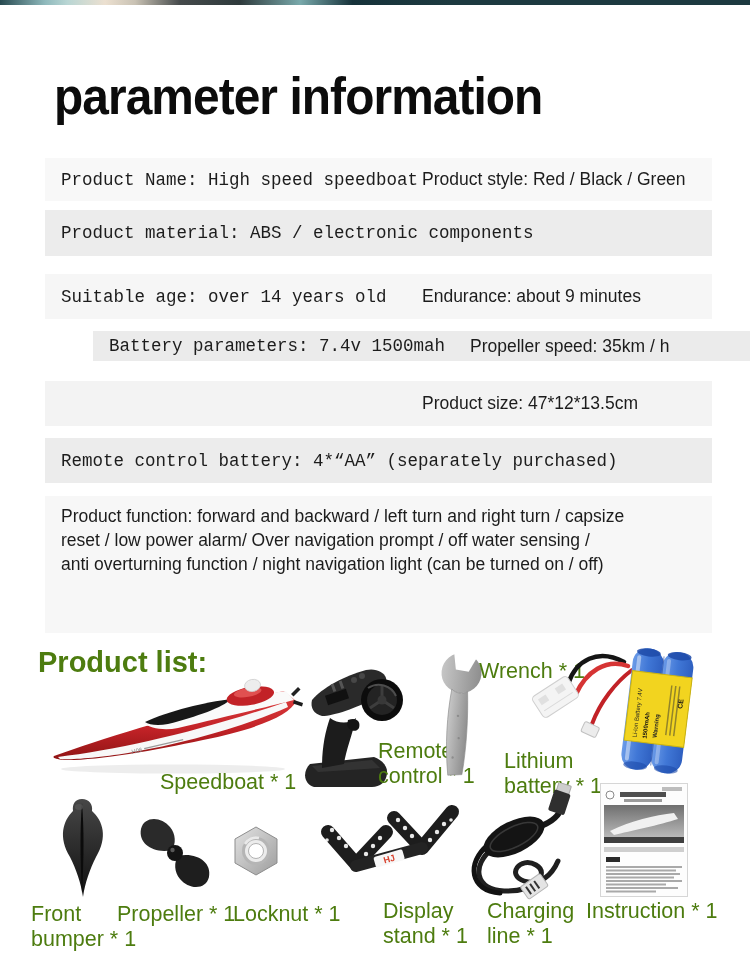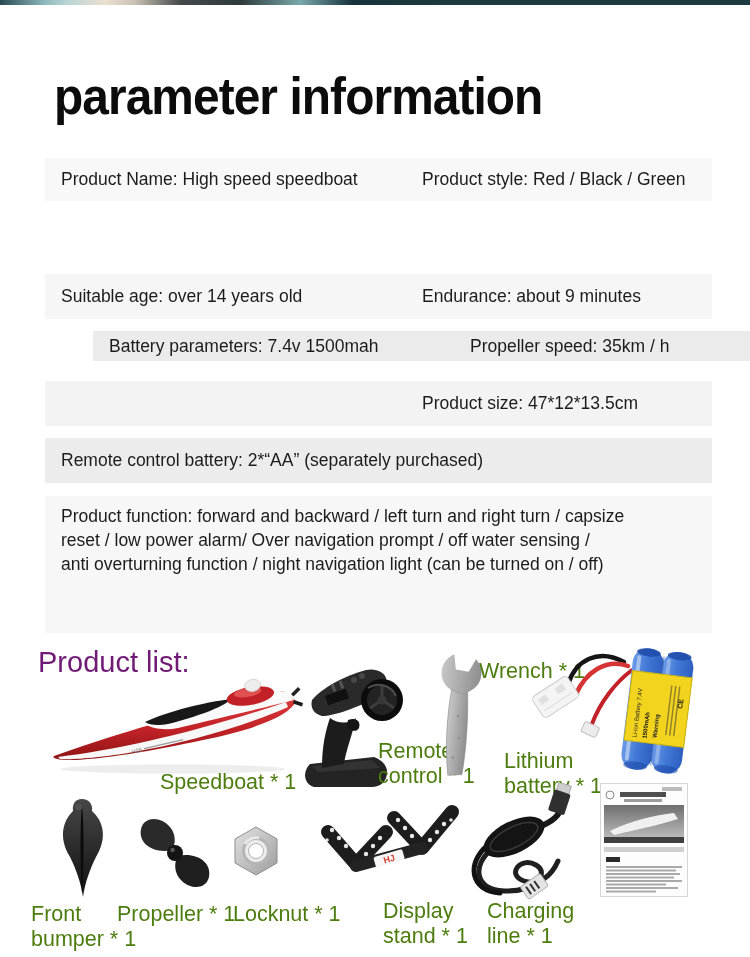--- a/index.html
+++ b/index.html
@@ -19,53 +19,56 @@
   }
   .prow { position:absolute; left:45px; width:667px; display:flex; align-items:center; }
   .r1 { top:158px; height:43px; background:#f8f8f8; }
   .r2 { top:210px; height:46px; background:#ececec; }
   .r3 { top:274px; height:45px; background:#f6f6f6; }
   .r4 { top:331px; height:30px; background:#ebebeb;margin-left:48px; }
   .r5 { top:381px; height:45px; background:#f3f3f3; }
   .r6 { top:438px; height:45px; background:#ececec; }
   .r7 { top:496px; height:137px; background:#f7f7f7; align-items:flex-start; }
   .cell { font-size:17.5px; color:#1c1c1c; }
-  .cl { padding-left:16px; }
+  .cl { padding-left:16px;font-family:Liberation Mono, monospace; }
   .cr { position:absolute; left:377px; }
   .para { font-size:17.5px; color:#1c1c1c; line-height:24px; padding:8px 4px 0 16px; white-space:pre-line; }
-  .plist-h { position:absolute; left:38px; top:646px; font-size:29px; color:#701a75; }
+  .plist-h { position:absolute; left:38px; top:646px; font-size:29px; color:#4d7c0f;font-weight:bold; }
   .plabel { position:absolute; font-size:21.5px; line-height:25px; color:#4d7c0f; white-space:pre-line; }
   .gfx { position:absolute; }
 </style>
 </head>
 <body>
 
 <div class="page">
 
   <div class="top-strip"></div>
 
   <div class="title">parameter information</div>
 
   <div class="prow r1">
     <span class="cell cl">Product Name: High speed speedboat</span>
     <span class="cell cr">Product style: Red / Black / Green</span>
   </div>
+  <div class="prow r2">
+    <span class="cell cl">Product material: ABS / electronic components</span>
+  </div>
   <div class="prow r3">
     <span class="cell cl">Suitable age: over 14 years old</span>
     <span class="cell cr">Endurance: about 9 minutes</span>
   </div>
   <div class="prow r4">
     <span class="cell cl">Battery parameters: 7.4v 1500mah</span>
     <span class="cell cr">Propeller speed: 35km / h</span>
   </div>
   <div class="prow r5">
     <span class="cell cr">Product size: 47*12*13.5cm</span>
   </div>
   <div class="prow r6">
-    <span class="cell cl">Remote control battery: 2*“AA” (separately purchased)</span>
+    <span class="cell cl">Remote control battery: 4*“AA” (separately purchased)</span>
   </div>
   <div class="prow r7">
     <span class="para">Product function: forward and backward / left turn and right turn / capsize
 reset / low power alarm/ Over navigation prompt / off water sensing /
 anti overturning function / night navigation light (can be turned on / off)</span>
   </div>
 
   <div class="plist-h">Product list:</div>
 
   <svg class="gfx" style="left:48px;top:676px" width="255" height="100" viewBox="0 0 255 100">
@@ -282,14 +285,15 @@
       <rect x="6" y="83" width="76" height="2"></rect>
       <rect x="6" y="86.5" width="70" height="2"></rect>
       <rect x="6" y="90" width="74" height="2"></rect>
       <rect x="6" y="93.5" width="68" height="2"></rect>
       <rect x="6" y="97" width="76" height="2"></rect>
       <rect x="6" y="100.5" width="60" height="2"></rect>
       <rect x="6" y="104" width="72" height="2"></rect>
       <rect x="6" y="107.5" width="50" height="2"></rect>
     </g>
   </svg>
+  <div class="plabel" style="left:586px;top:899px">Instruction * 1</div>
 
 </div>
 
 </body></html>

